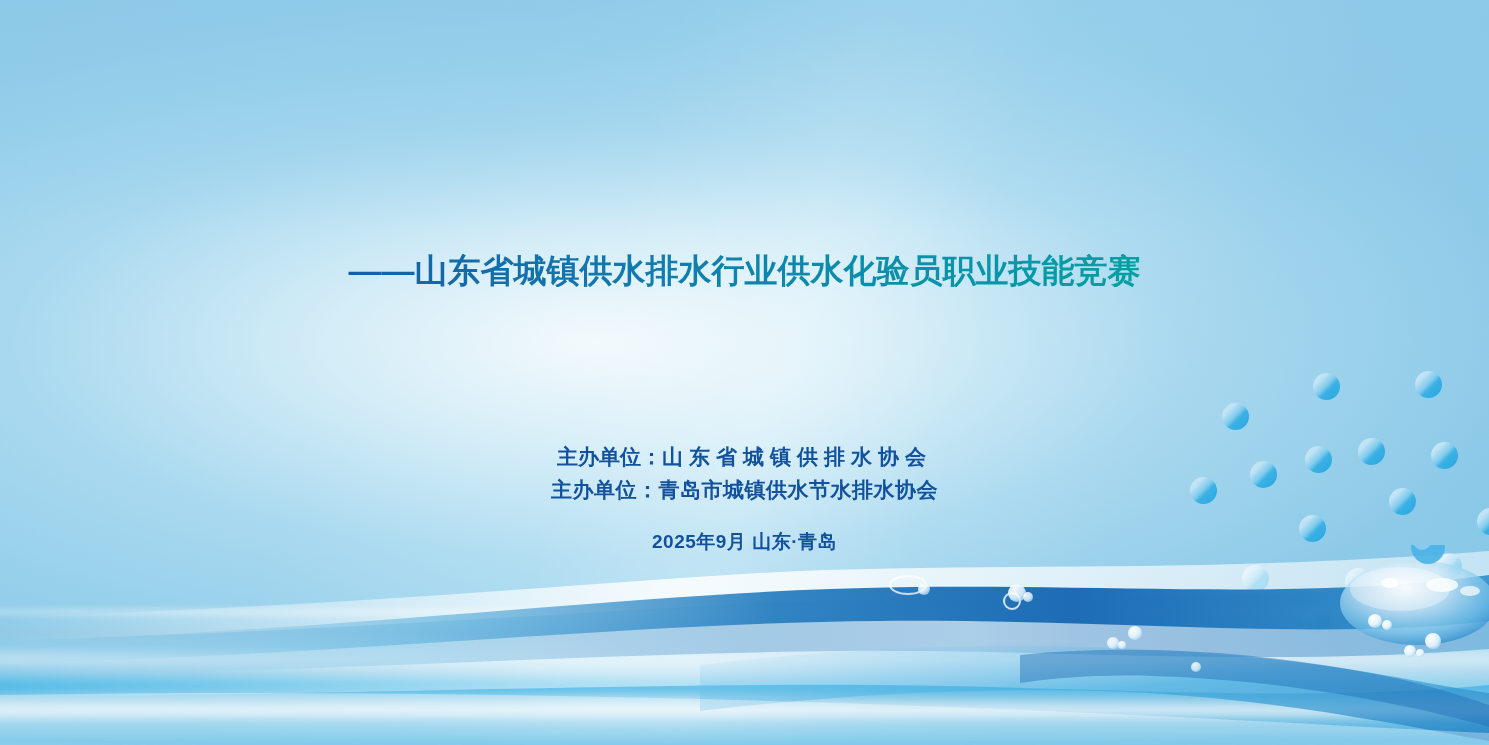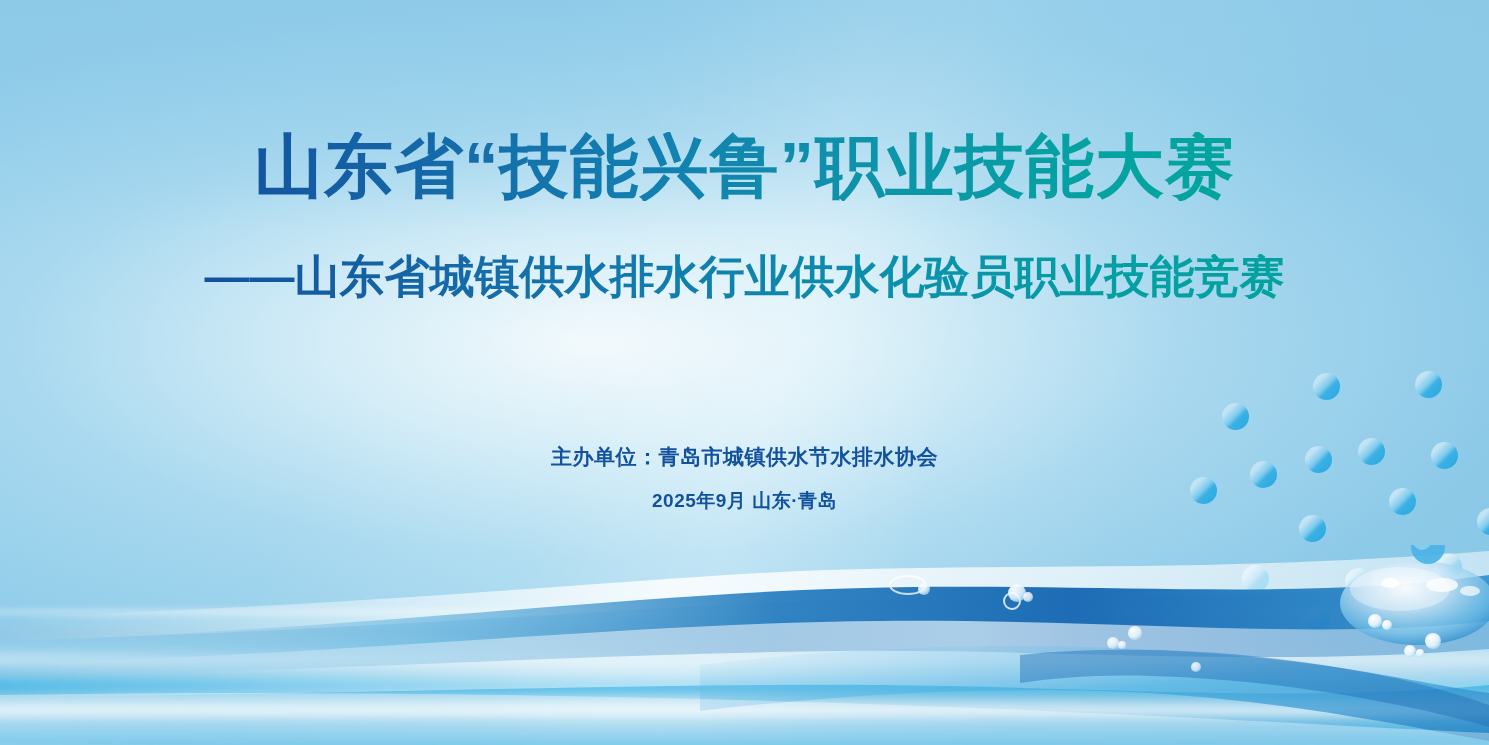--- a/index.html
+++ b/index.html
@@ -99,21 +99,21 @@
     -webkit-background-clip: text;
     background-clip: text;
     color: transparent;
     -webkit-text-fill-color: transparent;
   }
   .subtitle {
     position: absolute;
     left: 0; right: 0;
     top: 254px;
     text-align: center;
-    font-size: 45px;
+    font-size: 33px;
     line-height: 1;
     font-weight: 700;
     letter-spacing: 0px;
     white-space: nowrap;
     background: linear-gradient(90deg,
       #12519c 0%,
       #12519c 14%,
       #1566a6 28%,
       #117cae 44%,
       #0b90ac 60%,
@@ -134,21 +134,21 @@
   }
   .credit-line {
     font-size: 21px;
     font-weight: 700;
     line-height: 33px;
     white-space: nowrap;
   }
   .spaced { letter-spacing: 6px; }
   .credit-line.tight { letter-spacing: 0.5px; }
   .date-line {
-    margin-top: 15px;
+    margin-top: 23px;
     font-size: 19px;
     font-weight: 700;
     letter-spacing: 0.5px;
     color: #12519c;
     white-space: nowrap;
   }
 </style>
 </head>
 <body>
 
@@ -258,22 +258,22 @@
       <circle cx="1012" cy="56" r="8" fill="none" stroke="#ffffff" stroke-width="2" opacity="0.8"></circle>
       <circle cx="1017" cy="48" r="9" fill="url(#gBubbleSm)" opacity="0.95"></circle>
       <circle cx="1028" cy="52" r="5" fill="url(#gBubbleSm)" opacity="0.9"></circle>
       <circle cx="1135" cy="88" r="7" fill="url(#gBubbleSm)" opacity="0.95"></circle>
       <circle cx="1113" cy="98" r="6" fill="url(#gBubbleSm)" opacity="0.9"></circle>
       <circle cx="1122" cy="100" r="4" fill="url(#gBubbleSm)" opacity="0.9"></circle>
       <circle cx="1196" cy="122" r="5" fill="url(#gBubbleSm)" opacity="0.85"></circle>
     </g>
   </svg>
 
-  <div class="title">山东省“技能兴鲁”职业技能大赛</div>
 
   <div class="subtitle">——山东省城镇供水排水行业供水化验员职业技能竞赛</div>
 
   <div class="credits">
+    <div class="credit-line"><span>主办单位：</span><span class="spaced">山东省城镇供排水协会</span></div>
     <div class="credit-line tight"><span>主办单位：</span><span>青岛市城镇供水节水排水协会</span></div>
     <div class="date-line">2025年9月  山东·青岛</div>
   </div>
 
 </div>
 
 </body></html>

